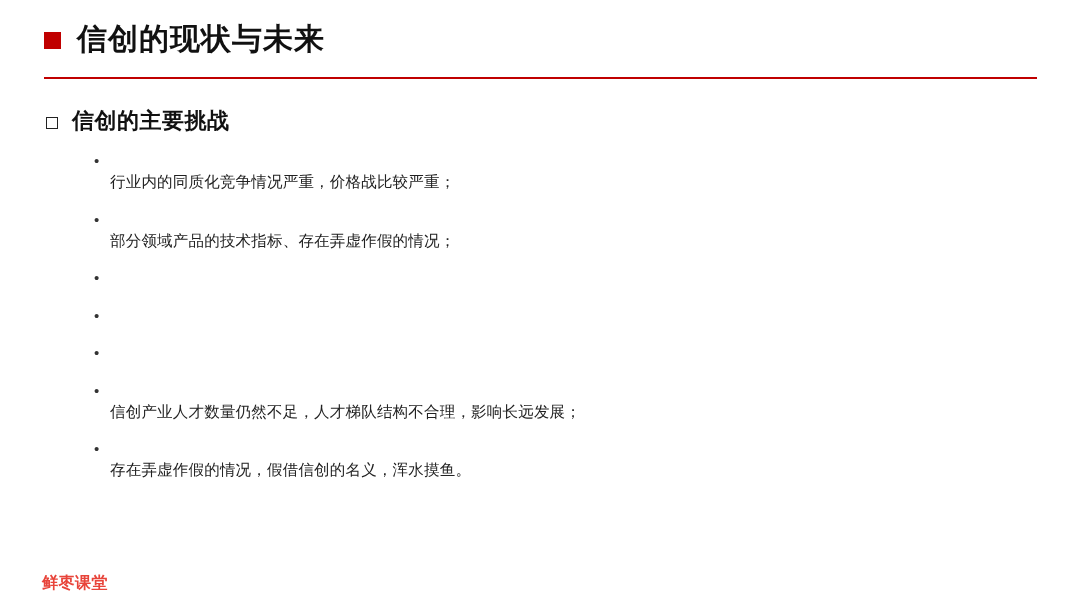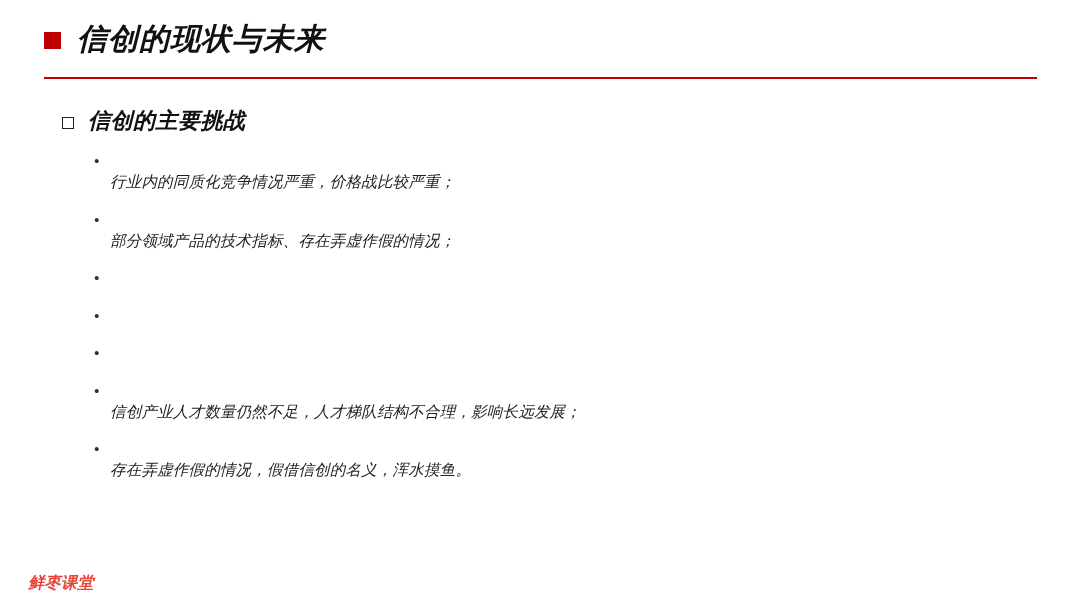--- a/index.html
+++ b/index.html
@@ -12,21 +12,20 @@
     background: #ffffff;
     font-family: "Liberation Sans", "DejaVu Sans", sans-serif;
     color: #1a1a1a;
     overflow: hidden;
   }
   .slide {
     position: relative;
     width: 1080px;
     height: 608px;
     box-sizing: border-box;
-    font-style: italic;
   }
 
   
   .title-row {
     position: absolute;
     left: 44px;
     top: 22px;
     display: flex;
     align-items: center;
     gap: 16px;
@@ -51,21 +50,21 @@
     left: 44px;
     top: 77px;
     width: 993px;
     height: 2px;
     background: #c00000;
   }
 
   
   .section-row {
     position: absolute;
-    left: 62px;
+    left: 46px;
     top: 106px;
     display: flex;
     align-items: center;
     gap: 14px;
   }
   .section-marker {
     width: 10px;
     height: 10px;
     border: 1.6px solid #222222;
     background: transparent;
@@ -105,21 +104,21 @@
     line-height: 22px;
     color: #222222;
     letter-spacing: 0.2px;
     white-space: nowrap;
     margin-top: 21px;
   }
 
   
   .footer-logo {
     position: absolute;
-    left: 28px;
+    left: 42px;
     bottom: 14px;
     font-size: 16px;
     font-weight: bold;
     color: #e8443a;
     letter-spacing: 0.5px;
   }
 </style>
 </head>
 <body>
 

